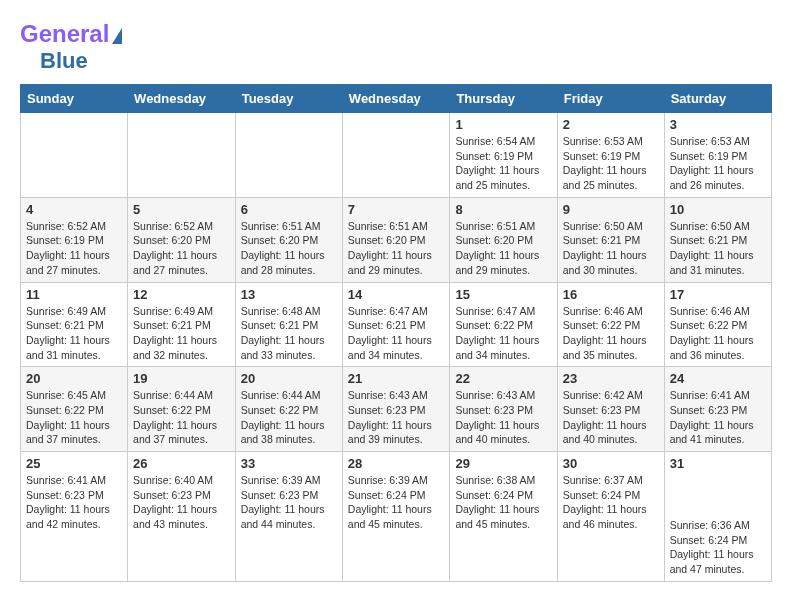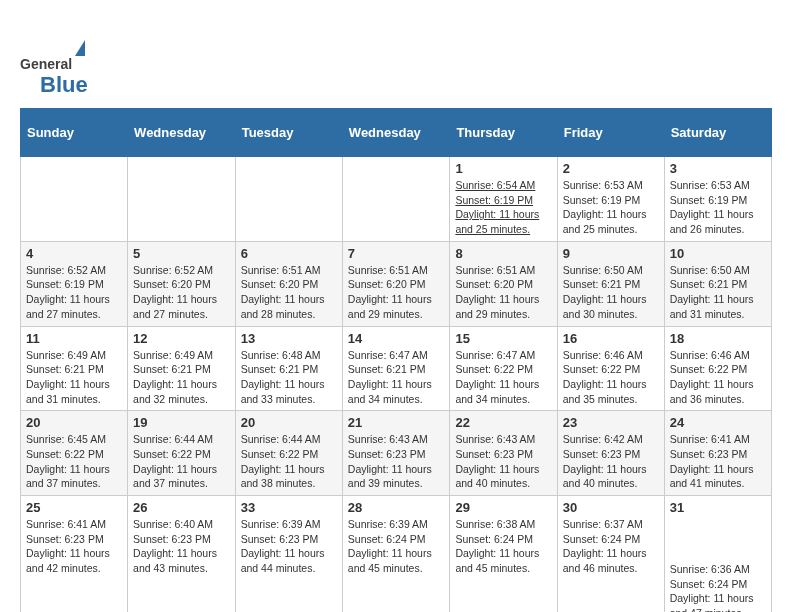--- a/index.html
+++ b/index.html
@@ -41,21 +41,21 @@
     }
     .calendar-table {
       width: 100%;
       border-collapse: collapse;
       font-size: 11px;
     }
     .calendar-table th {
       background-color: #2e6da4;
       color: #fff;
       text-align: left;
-      padding: 16px 6px;
+      padding: 6px 6px;
       font-size: 13px;
       border: 1px solid #2e6da4;
     }
     .calendar-table td {
       border: 1px solid #ccc;
       vertical-align: top;
       padding: 4px 5px;
       width: 108px;
       min-height: 80px;
       background: #fff;
@@ -78,21 +78,21 @@
       background: #fff !important;
     }
   </style>
 </head>
 <body>
 
 <div>
   <div class="header-section">
     <div class="logo">
       <div class="logo-line">
-        <span style="font-size:14px;font-weight:bold;color:#404040;margin-top:36px;">General</span>
+        <span style="font-size:24px;font-weight:bold;color:#8b5cf6;">General</span>
         <span style="display:inline-block;width:0;height:0;border-left:10px solid transparent;border-bottom:16px solid #2e6da4;margin-left:3px;margin-top:4px;"></span>
       </div>
       <div>
         <span style="font-size:22px;font-weight:bold;color:#2e6da4;margin-left:20px;">Blue</span>
       </div>
     </div>
     <div class="title-section">
       <div class="month-title"></div>
       <div class="location-title"></div>
     </div>
@@ -111,21 +111,21 @@
         </tr>
     </thead>
     <tbody id="calendar-body">
     <tr>
           <td class="empty-cell"></td>
           <td class="empty-cell"></td>
           <td class="empty-cell"></td>
           <td class="empty-cell"></td>
           <td>
             <div class="day-number">1</div>
-            <div class="day-info" style="white-space: pre-line; text-decoration: underline;">Sunrise: 6:54 AM
+            <div class="day-info" style="white-space: pre-line;">Sunrise: 6:54 AM
 Sunset: 6:19 PM
 Daylight: 11 hours and 25 minutes.</div>
           </td>
           <td>
             <div class="day-number">2</div>
             <div class="day-info" style="white-space: pre-line;">Sunrise: 6:53 AM
 Sunset: 6:19 PM
 Daylight: 11 hours and 25 minutes.</div>
           </td>
           <td>
@@ -210,21 +210,21 @@
 Sunset: 6:22 PM
 Daylight: 11 hours and 34 minutes.</div>
           </td>
           <td>
             <div class="day-number">16</div>
             <div class="day-info" style="white-space: pre-line;">Sunrise: 6:46 AM
 Sunset: 6:22 PM
 Daylight: 11 hours and 35 minutes.</div>
           </td>
           <td>
-            <div class="day-number">18</div>
+            <div class="day-number">17</div>
             <div class="day-info" style="white-space: pre-line;">Sunrise: 6:46 AM
 Sunset: 6:22 PM
 Daylight: 11 hours and 36 minutes.</div>
           </td>
         </tr>
         <tr>
           <td>
             <div class="day-number">20</div>
             <div class="day-info" style="white-space: pre-line;">Sunrise: 6:45 AM
 Sunset: 6:22 PM

